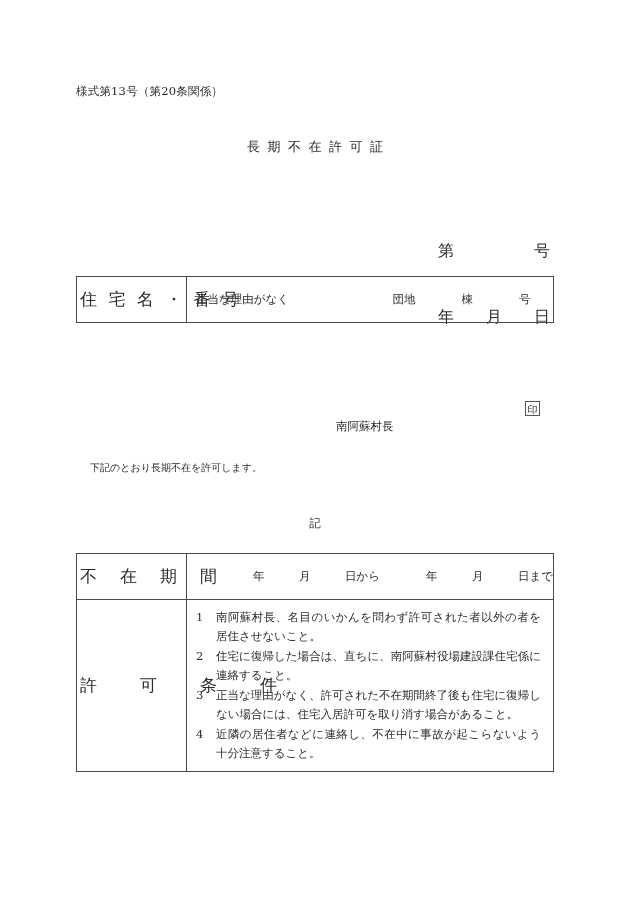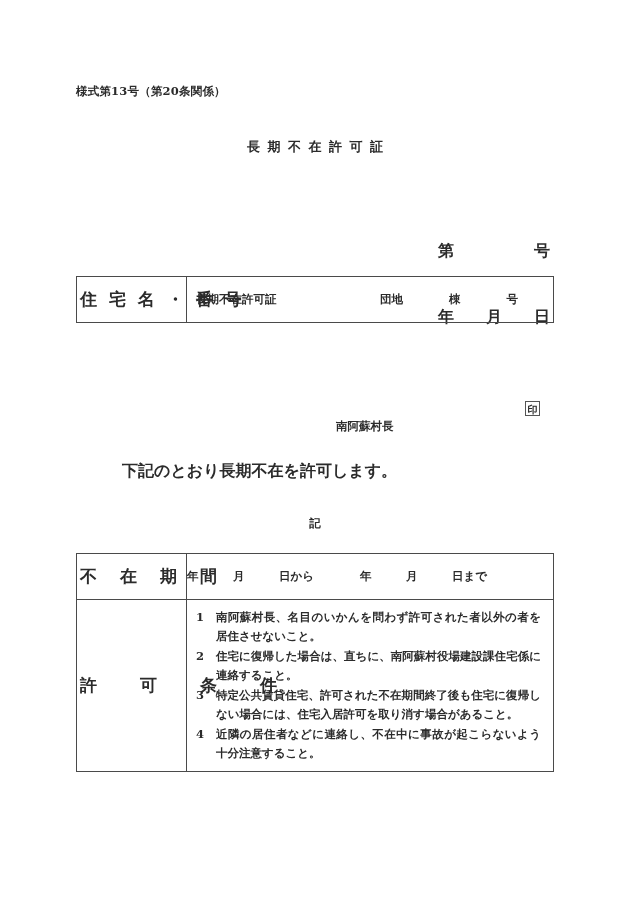--- a/index.html
+++ b/index.html
@@ -14,21 +14,20 @@
     color: #2b2b2b;
     position: relative;
     overflow: hidden;
   }
 
   .page {
     position: absolute;
     top: 0; left: 0;
     width: 508px;
     height: 915px;
-    font-weight: bold;
   }
 
   
   .form-no {
     position: absolute;
     left: 76px;
     top: 84px;
     font-size: 11.5px;
     letter-spacing: 0.2px;
     white-space: nowrap;
@@ -97,21 +96,21 @@
   #table-conditions {
     left: 76px;
     top: 553px;
     width: 478px;
   }
   #table-conditions td.lbl-cell { width: 109px; }
   .row-period td { height: 45px; }
   .row-terms td { height: 171px; vertical-align: middle; }
 
   .period-val {
-    text-align: left;
+    text-align: right;
     white-space: pre;
     padding: 0 12px;
     margin-left: 16px;
   }
 
   
   .sign-row {
     position: absolute;
     left: 336px;
     top: 403px;
@@ -135,23 +134,22 @@
     line-height: 15px;
     text-align: center;
     box-sizing: border-box;
   }
 
   
   .statement {
     position: absolute;
     left: 90px;
     top: 461px;
-    font-size: 16px;
-    white-space: nowrap;
-    margin-left: 32px;
+    font-size: 10px;
+    white-space: nowrap;
   }
 
   
   .ki-mark {
     position: absolute;
     left: 0;
     top: 516px;
     width: 630px;
     text-align: center;
     font-size: 11.5px;
@@ -189,21 +187,21 @@
 
   <div class="meta-block">
     <div class="meta-line">第　　　　　号</div>
     <div class="meta-line">年　　月　　日</div>
   </div>
 
   <table class="doc-table" id="table-housing">
     <tbody>
       <tr>
         <td class="lbl-cell">住 宅 名 ・ 番 号</td>
-        <td class="val-cell">長期不在許可証　　　　　　　　　団地　　　　棟　　　　号</td>
+        <td class="val-cell">正当な理由がなく　　　　　　　　　団地　　　　棟　　　　号</td>
       </tr>
     </tbody>
   </table>
 
   <div class="sign-row">
     <span class="sign-name">南阿蘇村長</span>
     <span class="seal-box">印</span>
   </div>
 
   <div class="statement">下記のとおり長期不在を許可します。</div>
@@ -223,21 +221,21 @@
             <div class="term-item">
               <span class="term-num">1</span>
               <span class="term-text">南阿蘇村長、名目のいかんを問わず許可された者以外の者を居住させないこと。</span>
             </div>
             <div class="term-item">
               <span class="term-num">2</span>
               <span class="term-text">住宅に復帰した場合は、直ちに、南阿蘇村役場建設課住宅係に連絡すること。</span>
             </div>
             <div class="term-item">
               <span class="term-num">3</span>
-              <span class="term-text">特定公共賃貸住宅、許可された不在期間終了後も住宅に復帰しない場合には、住宅入居許可を取り消す場合があること。</span>
+              <span class="term-text">正当な理由がなく、許可された不在期間終了後も住宅に復帰しない場合には、住宅入居許可を取り消す場合があること。</span>
             </div>
             <div class="term-item">
               <span class="term-num">4</span>
               <span class="term-text">近隣の居住者などに連絡し、不在中に事故が起こらないよう十分注意すること。</span>
             </div>
           </div>
         </td>
       </tr>
     </tbody>
   </table>

